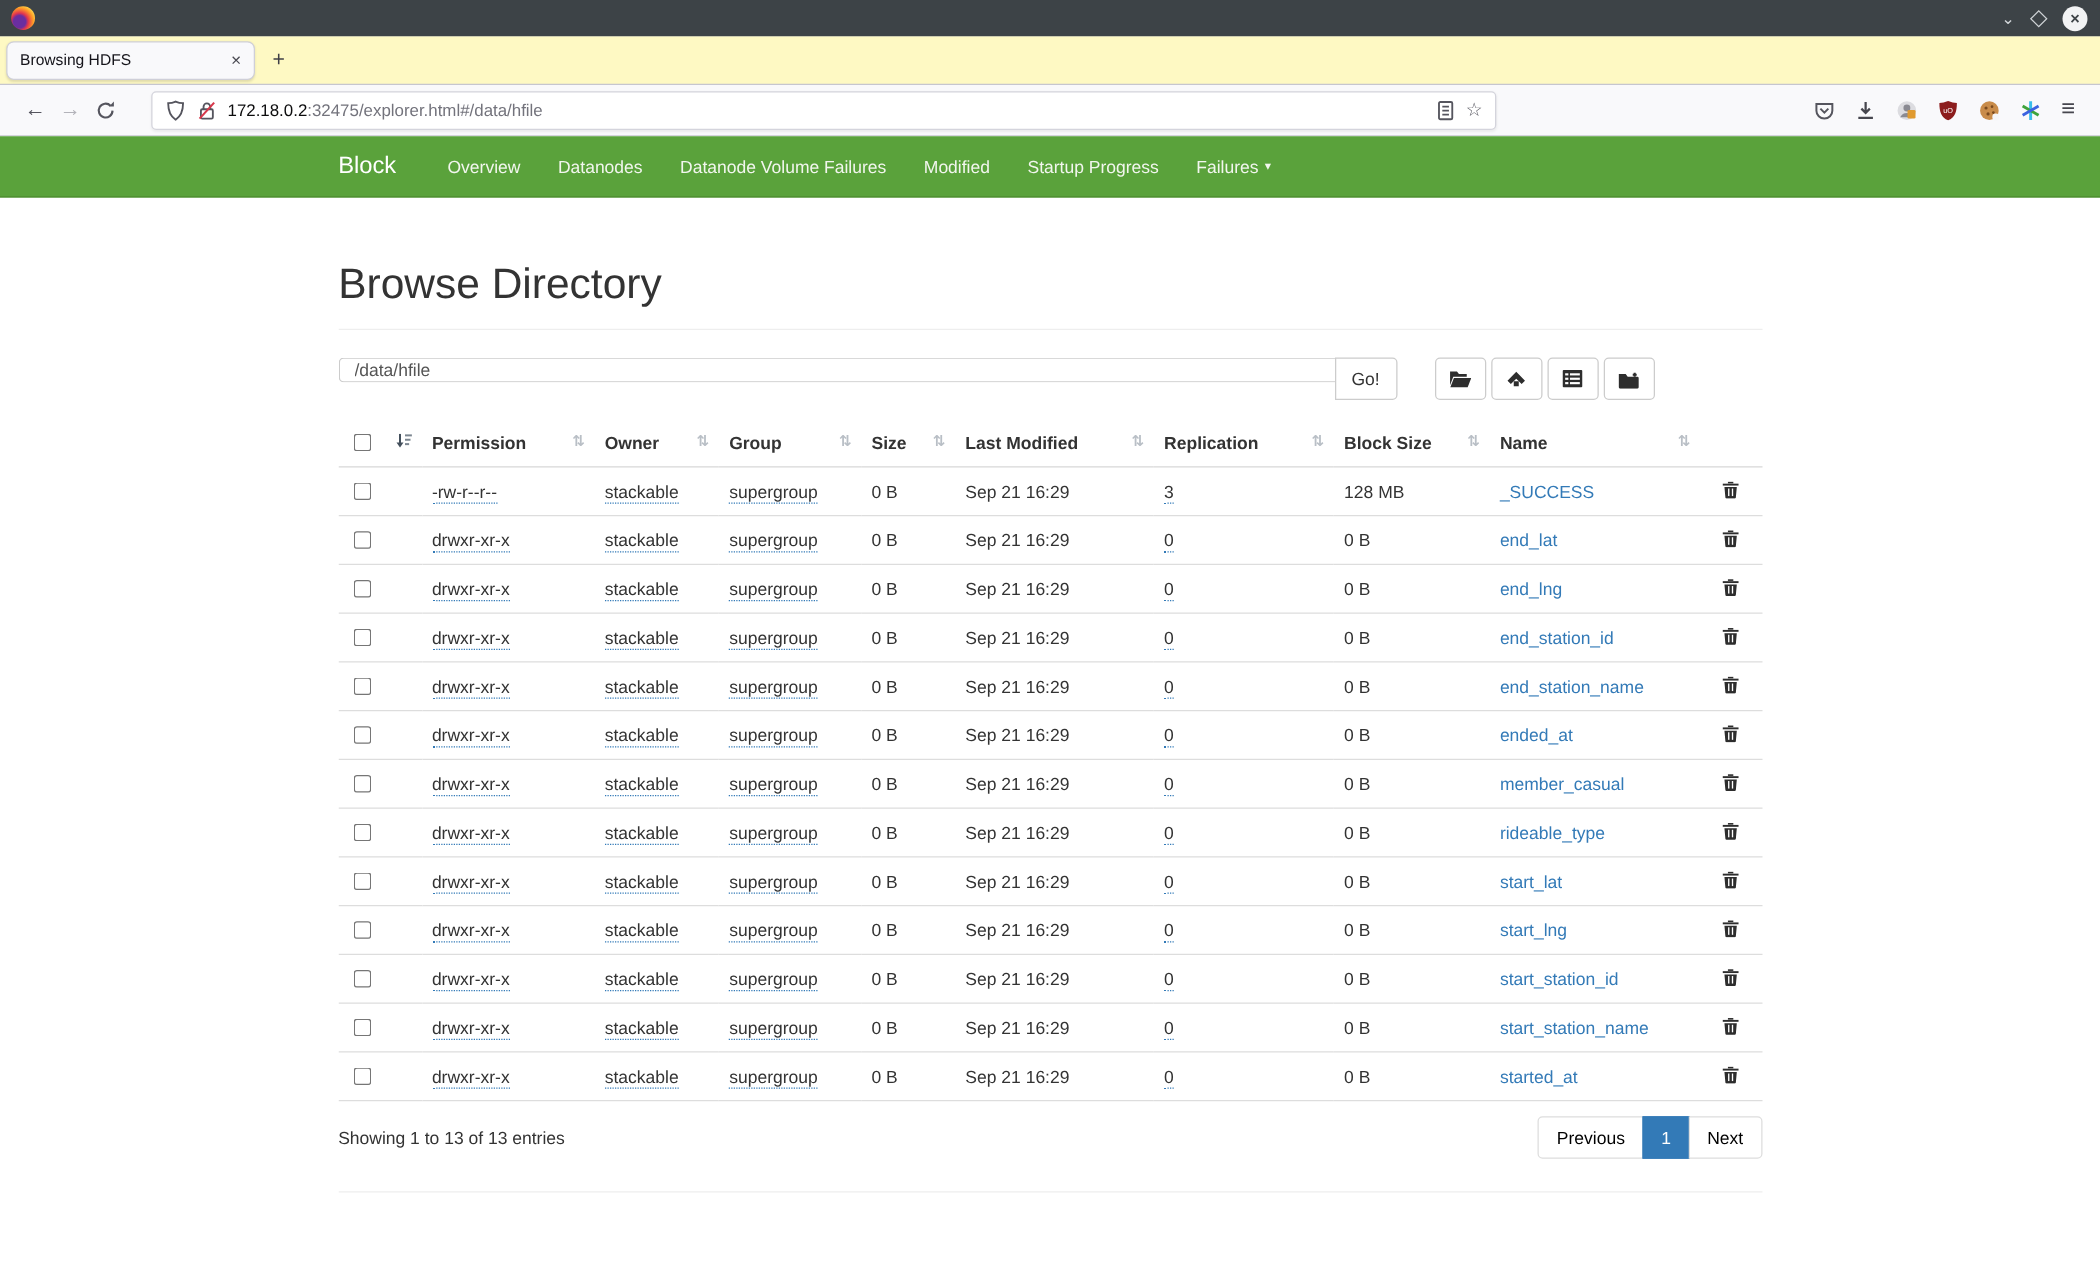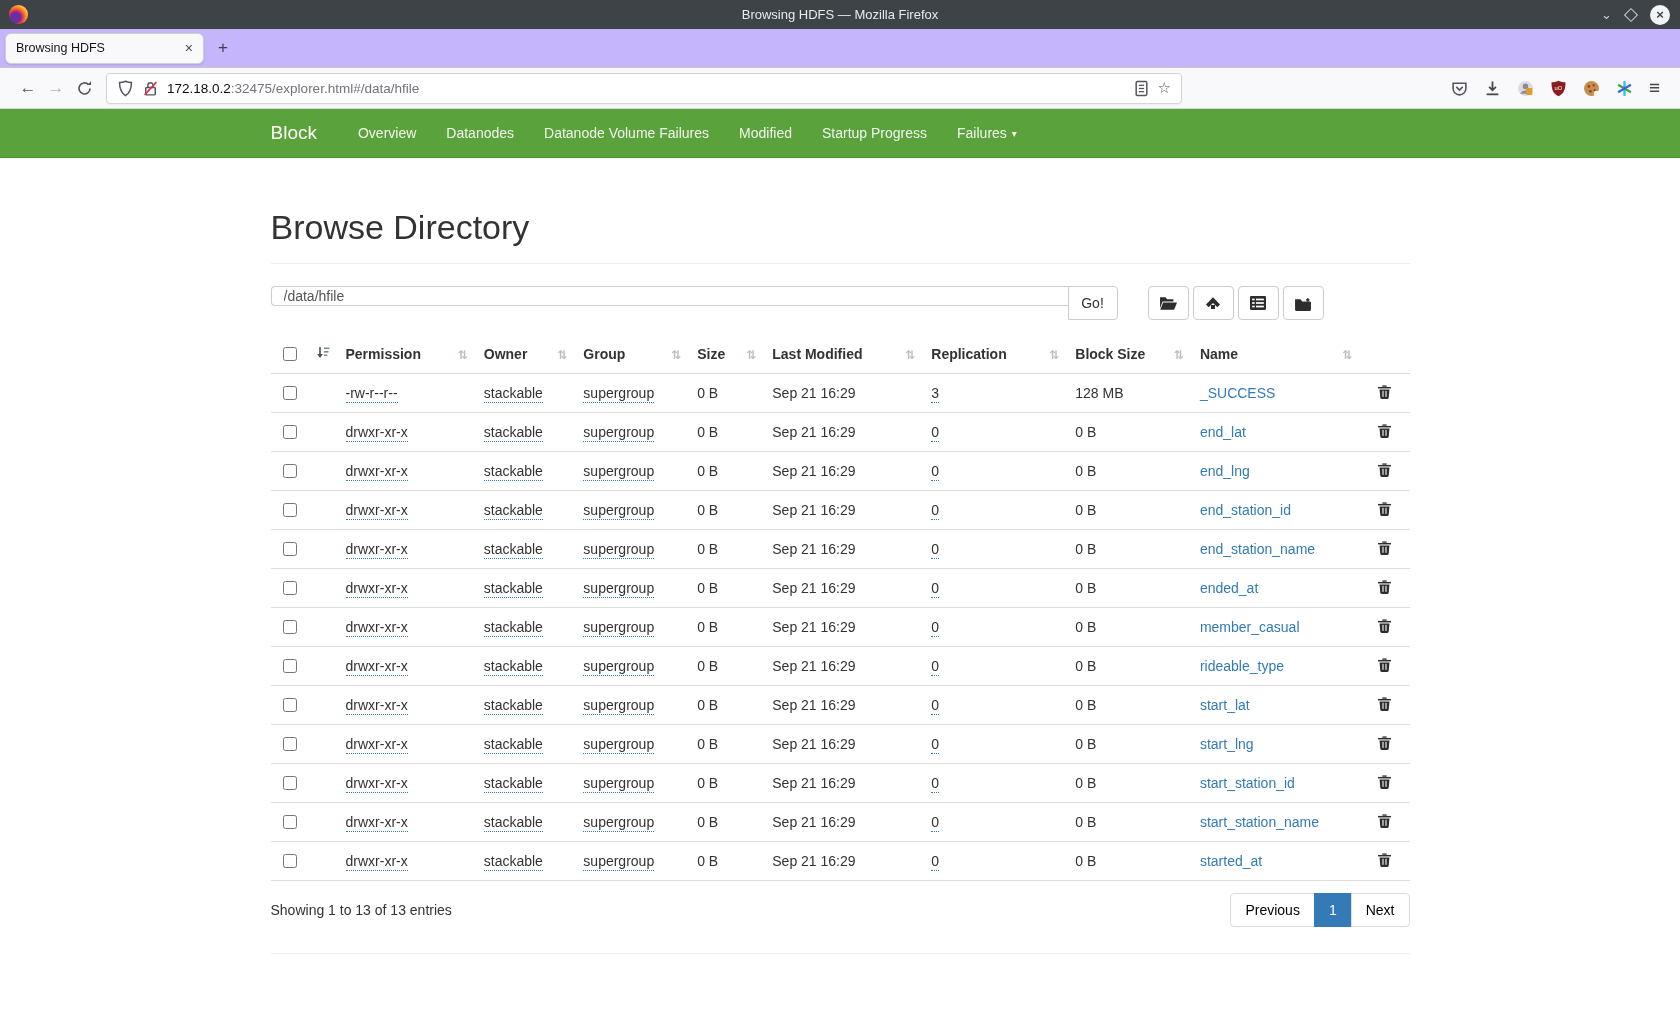--- a/index.html
+++ b/index.html
@@ -24,42 +24,42 @@
     font-size:13px; color:#e8eaeb; pointer-events:none;
   }
   .win-controls { margin-left:auto; display:flex; align-items:center; gap:14px; padding-right:10px; }
   .wc-chevron { font-size:13px; color:#cfd3d6; line-height:1; }
   .wc-diamond { width:10px; height:10px; border:1.6px solid #cfd3d6; transform:rotate(45deg); }
   .wc-close { width:20px; height:20px; border-radius:50%; background:#f2f3f4; color:#3d4347;
     display:flex; align-items:center; justify-content:center; font-size:13px; font-weight:bold; }
 
   
   .tabstrip {
-    height:39px; background:#c4b5fd; border-bottom:1px solid #c6c6cf;
+    height:39px; background:#fef9c3; border-bottom:1px solid #c6c6cf;
     display:flex; align-items:center;
   }
   .tab {
     margin-left:5px; width:199px; height:31px; background:#f9f9fb;
     border:1px solid #cfcfd8; border-radius:6px; box-shadow:0 1px 2px rgba(0,0,0,.12);
     display:flex; align-items:center; padding:0 10px; gap:8px;
   }
   .tab-title { font-size:12.5px; color:#15141a; flex:1; white-space:nowrap; overflow:hidden; }
   .tab-close { color:#4a4a52; font-size:14px; line-height:1; }
   .newtab-btn { margin-left:14px; font-size:17px; color:#3f3f46; }
 
   
   .navtoolbar {
     height:41px; background:#f9f9fb; border-bottom:1px solid #d4d4db;
     display:flex; align-items:center; padding-left:14px;
   }
   .navbtn { width:28px; height:28px; display:flex; align-items:center; justify-content:center; }
   .arrow-glyph { font-size:17px; color:#55555e; }
   .arrow-glyph.dim { color:#b3b3ba; }
   .urlbar {
-    margin-left:8px; width:1076px; height:31px; background:#fff;
+    margin-left:23px; width:1076px; height:31px; background:#fff;
     border:1px solid #d4d4dc; border-radius:4px; box-shadow:0 1px 2px rgba(0,0,0,.06);
     display:flex; align-items:center; padding:0 10px; gap:8px;
   }
   .url-text { font-size:13.5px; flex:1; white-space:nowrap; overflow:hidden; }
   .url-host { color:#0c0c0d; }
   .url-rest { color:#73737c; }
   .star-glyph { font-size:15px; color:#55555e; }
   .ext-icons { margin-left:auto; display:flex; align-items:center; gap:16px; padding-right:20px; }
   .menu-glyph { font-size:19px; color:#46464e; letter-spacing:0; }
   .icon16 { width:17px; height:17px; display:inline-flex; align-items:center; justify-content:center; }
@@ -104,21 +104,21 @@
   .search-input { width:190px; height:30px; border:1px solid #ccc; border-radius:3px; padding:0 8px;
     font-size:14px; font-family:"Liberation Sans", sans-serif; }
 
   table.grid { width:100%; border-collapse:collapse; margin-top:14px; }
   .grid th {
     text-align:left; font-size:14px; font-weight:bold; color:#333;
     padding:10px 8px 9px 8px; border-bottom:1px solid #d7d7d7; white-space:nowrap;
   }
   .grid td { font-size:14px; color:#333; padding:9px 8px; border-top:1px solid #ddd; white-space:nowrap; }
   .grid tbody tr:last-child td { border-bottom:1px solid #ddd; }
-  .th-flex { display:flex; align-items:flex-end; justify-content:space-between; gap:21px; }
+  .th-flex { display:flex; align-items:flex-start; justify-content:space-between; gap:21px; }
   .sort-both { font-family:"DejaVu Sans", sans-serif; font-size:12px; color:#b9bfc6; }
   .ed { border-bottom:1px dotted #337ab7; padding-bottom:1px; cursor:pointer; }
   a.fname { color:#337ab7; text-decoration:none; cursor:pointer; }
   .cb { width:14px; height:14px; accent-color:#fff; }
   .trash-btn { background:none; border:none; padding:0; cursor:pointer; line-height:0; }
   td.trash-cell { text-align:center; }
 
   .foot-row { display:flex; align-items:center; margin-top:12px;gap:22px; }
   .foot-summary { font-size:14px; color:#333; }
   .pager { margin-left:auto; display:flex; }
@@ -130,21 +130,20 @@
   .pg.last { border-radius:0 4px 4px 0; }
   .pg.active { background:#337ab7; border-color:#337ab7; color:#fff; }
 
   hr.bottom-rule { border:none; border-top:1px solid #eee; margin:26px 0 0 0; }
 </style>
 </head>
 <body>
 
 <div class="titlebar">
   <div class="ff-logo"></div>
-  <div class="win-title">Browsing HDFS — Mozilla Firefox</div>
   <div class="win-controls">
     <span class="wc-chevron">⌄</span>
     <span class="wc-diamond"></span>
     <span class="wc-close">×</span>
   </div>
 </div>
 
 <div class="tabstrip">
   <div class="tab">
     <span class="tab-title">Browsing HDFS</span>

